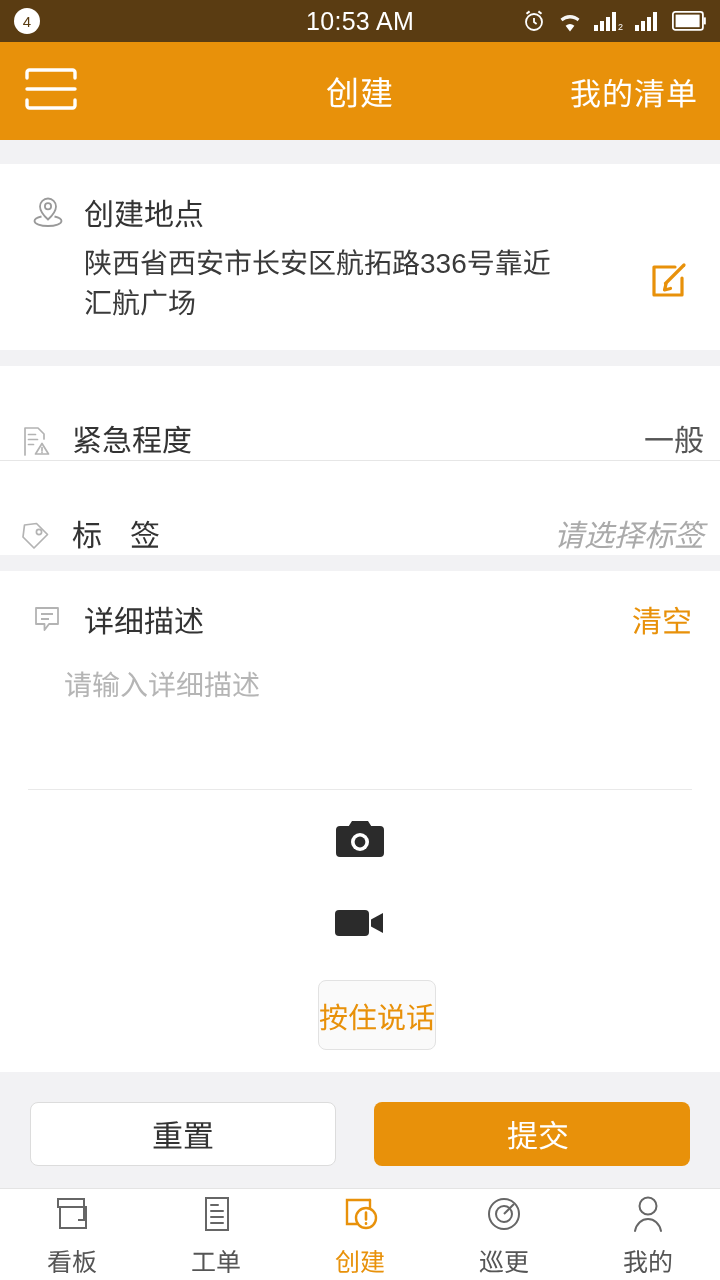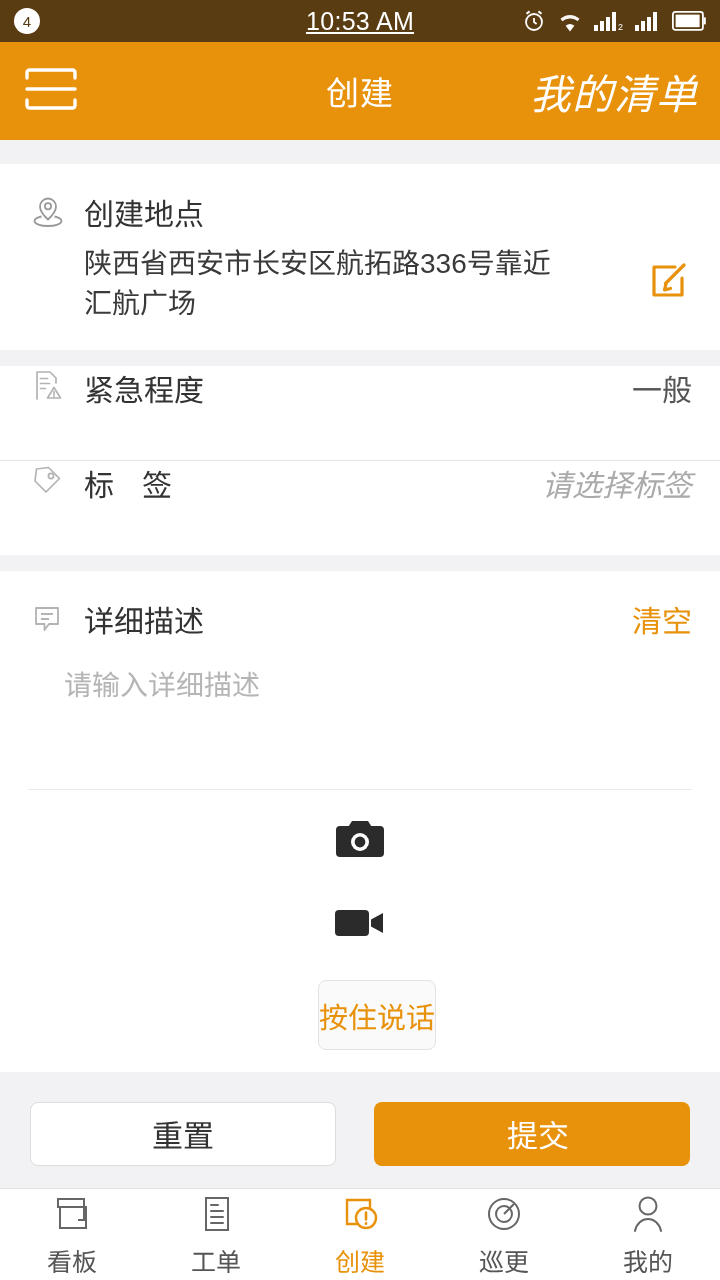--- a/index.html
+++ b/index.html
@@ -17,48 +17,48 @@
     height:42px; background:#5a3c12; flex:0 0 42px;
     display:flex; align-items:center; position:relative; padding:0 14px;
   }
   .badge {
     width:26px; height:26px; border-radius:50%; background:#fff; color:#5a3c12;
     font-size:15px; display:flex; align-items:center; justify-content:center;
     font-weight:500;
   }
   .clock {
     position:absolute; left:0; right:0; text-align:center; color:#fff;
-    font-size:25px; font-weight:500; letter-spacing:.3px;text-decoration:underline;
+    font-size:25px; font-weight:500; letter-spacing:.3px;
   }
   .sb-icons { margin-left:auto; display:flex; align-items:center; gap:11px; position:relative; z-index:2; }
   .sb-icons svg { display:block; }
 
   
   .appbar {
     height:98px; flex:0 0 98px; background:#e8910a;
     display:flex; align-items:center; padding:0 22px; position:relative;
   }
   .menu-btn { width:58px; height:58px; display:flex; align-items:center; justify-content:center; }
   .appbar-title {
     position:absolute; left:0; right:0; text-align:center;
     color:#fff; font-size:33px; font-weight:400; letter-spacing:1px;
     pointer-events:none;
   }
   .appbar-action {
-    margin-left:auto; color:#fff; font-size:41px; letter-spacing:1px; position:relative; z-index:2;font-style:italic;
+    margin-left:auto; color:#fff; font-size:31px; letter-spacing:1px; position:relative; z-index:2;
   }
 
   
   .content { flex:1 1 auto; overflow:hidden; background:#f2f2f4; display:flex; flex-direction:column;margin-top:24px; }
   .card { background:#fff; }
   .gap { height:16px; background:#f2f2f4; flex:0 0 16px; }
   .hr { height:1px; background:#e6e6e6; margin:0 0 0 0; }
 
   
-  .row { display:flex; align-items:flex-start; padding:0 28px; min-height:94px; }
+  .row { display:flex; align-items:flex-end; padding:0 16px; min-height:94px; }
   .row-icon { width:48px; flex:0 0 48px; display:flex; align-items:center; justify-content:flex-start; }
   .row-label { font-size:30px; color:#333; margin-left:8px; }
   .row-label.spaced { letter-spacing:28px; }
   .row-value { margin-left:auto; font-size:30px; color:#555; }
   .row-value.placeholder { color:#aaa;font-style:italic; }
   .row-value.accent { color:#e8910a; }
 
   
   .loc-head { display:flex; align-items:center; padding:26px 28px 0 28px; }
   .loc-head .row-label { font-size:30px; color:#333; }

